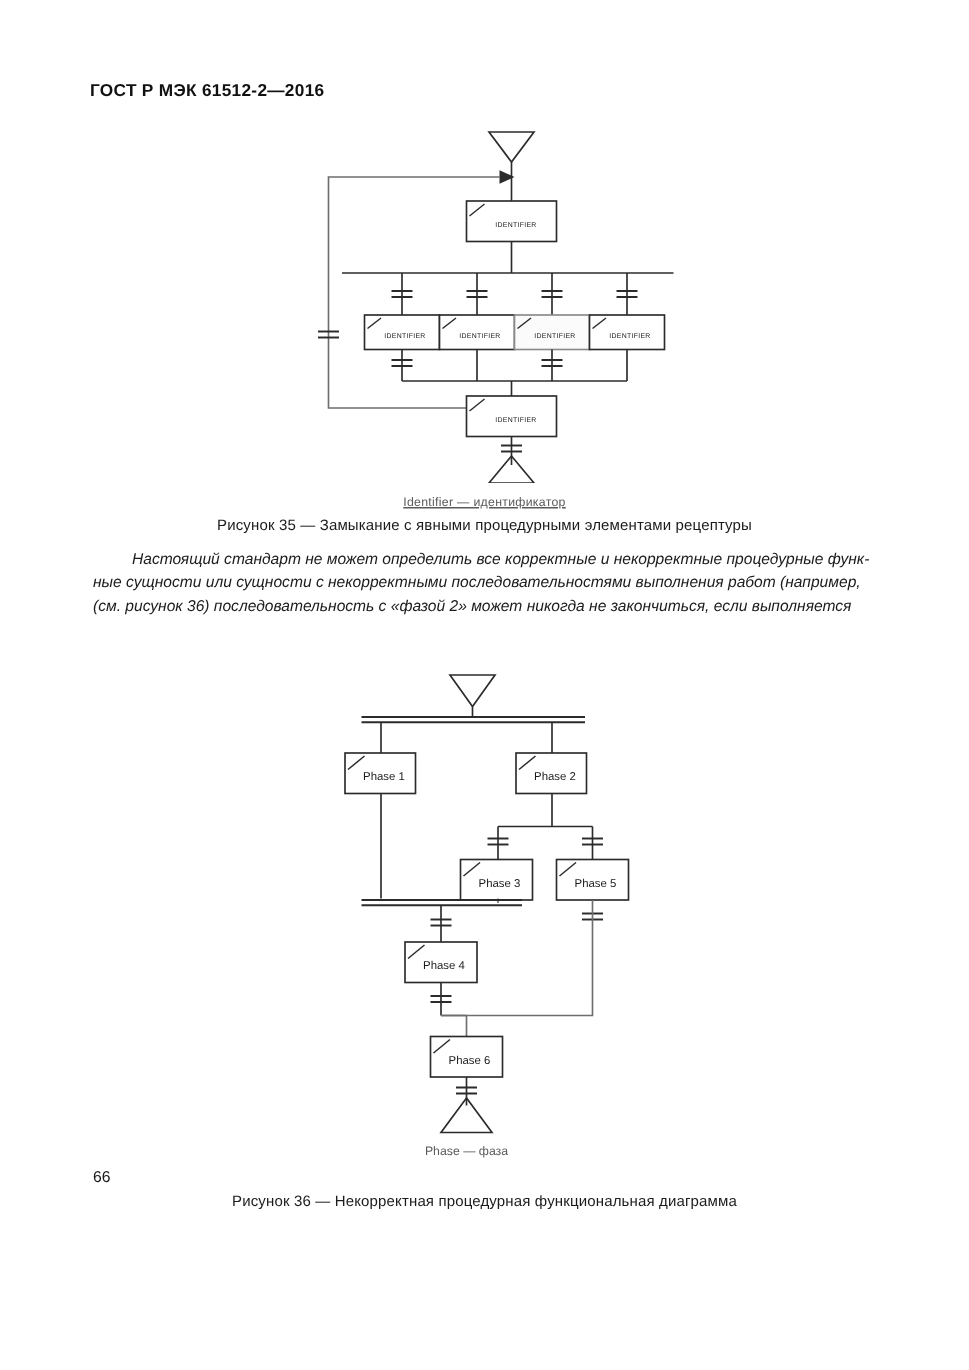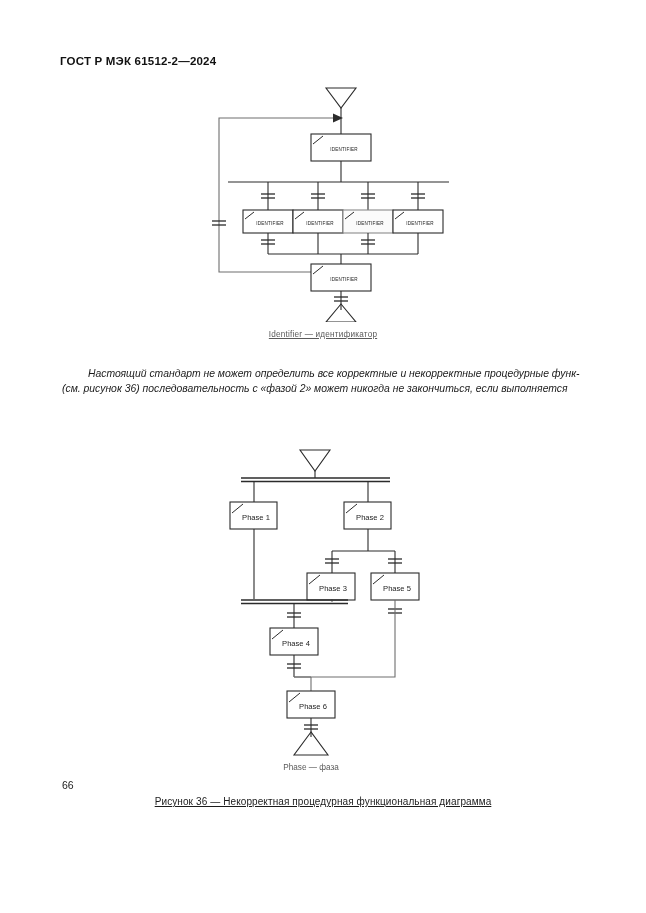--- a/index.html
+++ b/index.html
@@ -37,21 +37,21 @@
 
   .figcaption{
     position:absolute;
     width:646px;
     text-align:center;
     font-size:10px;
     color:#1b1b1b;
     letter-spacing:0.1px;
   }
   .cap1{top:345px;}
-  .cap2{top:796px;text-decoration:underline;}
+  .cap2{top:796px;}
 
   .body-text{
     position:absolute;
     left:62px; top:366px;
     width:522px;
     font-size:10.4px;
     line-height:15.4px;
     color:#1b1b1b;
     text-align:justify;
   }
@@ -75,21 +75,21 @@
   .tri{fill:none;stroke:#2b2b2b;stroke-width:1.1;}
   .btxt{font-family:"Liberation Sans", sans-serif;font-size:4.6px;fill:#1b1b1b;text-anchor:middle;letter-spacing:0.2px;}
   .ptxt{font-family:"Liberation Sans", sans-serif;font-size:7.6px;fill:#1b1b1b;text-anchor:middle;}
   .arrowhead{fill:#2b2b2b;stroke:none;}
 </style>
 </head>
 <body>
 
 <div class="page">
 
-  <div class="header">ГОСТ Р МЭК 61512-2—2024</div>
+  <div class="header">ГОСТ Р МЭК 61512-2—2016</div>
 
   <div class="fig1-wrap">
     <svg width="646" height="240" viewBox="0 0 646 240">
 
       <g>
         <polygon class="tri" points="326,6 356,6 341,26"></polygon>
       </g>
 
       <line class="ln" x1="341" y1="26" x2="341" y2="52"></line>
 
@@ -179,23 +179,25 @@
         <line class="bar" x1="334" y1="215" x2="348" y2="215"></line>
         <line class="bar" x1="334" y1="219" x2="348" y2="219"></line>
       </g>
       <g>
         <polygon class="tri" points="341,222 326,240 356,240"></polygon>
       </g>
     </svg>
   </div>
 
   <div class="legend legend1">Identifier — идентификатор</div>
+  <div class="figcaption cap1">Рисунок 35 — Замыкание с явными процедурными элементами рецептуры</div>
 
   <div class="body-text">
     <p><span class="indent"></span><span>Настоящий стандарт не может определить все корректные и некорректные процедурные функ-</span></p>
+    <p><span>ные сущности или сущности с некорректными последовательностями выполнения работ (например,</span></p>
     <p><span>(см. рисунок 36) последовательность с «фазой 2» может никогда не закончиться, если выполняется</span></p>
   </div>
 
   <div class="fig2-wrap">
     <svg width="646" height="350" viewBox="0 0 646 350">
 
       <g>
         <polygon class="tri" points="300,5 330,5 315,26"></polygon>
       </g>
       <line class="ln" x1="315" y1="26" x2="315" y2="33"></line>

